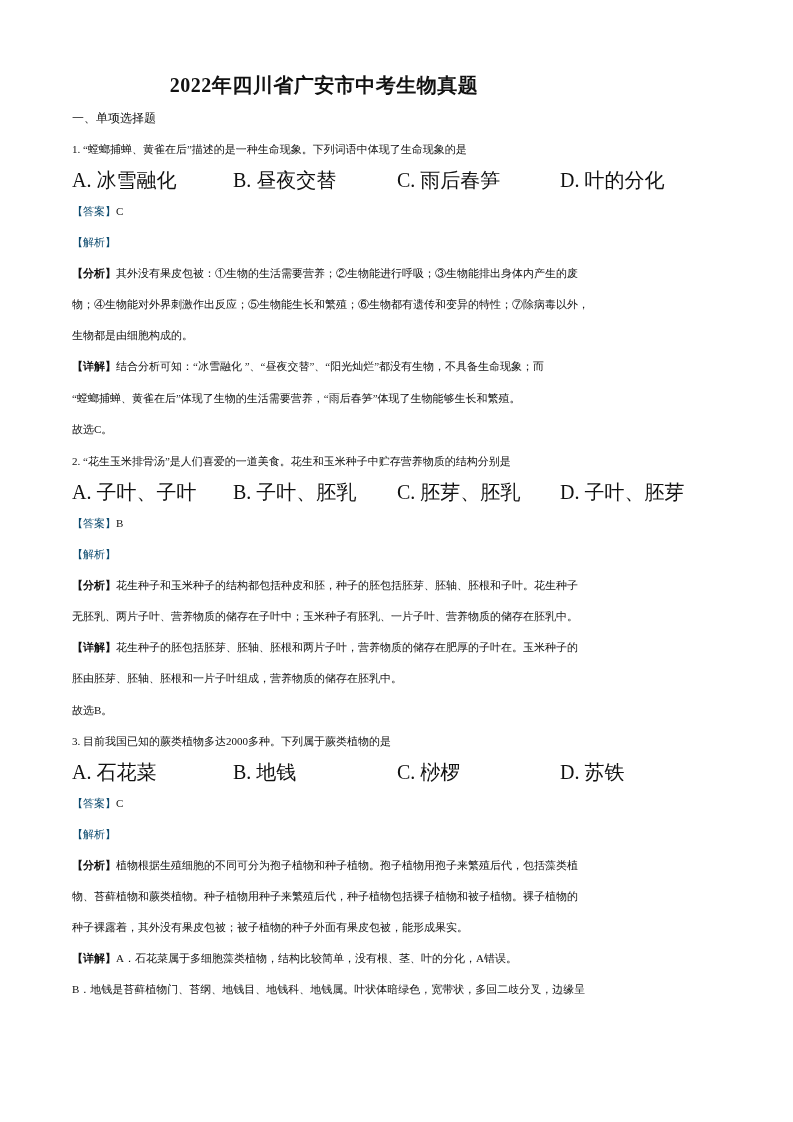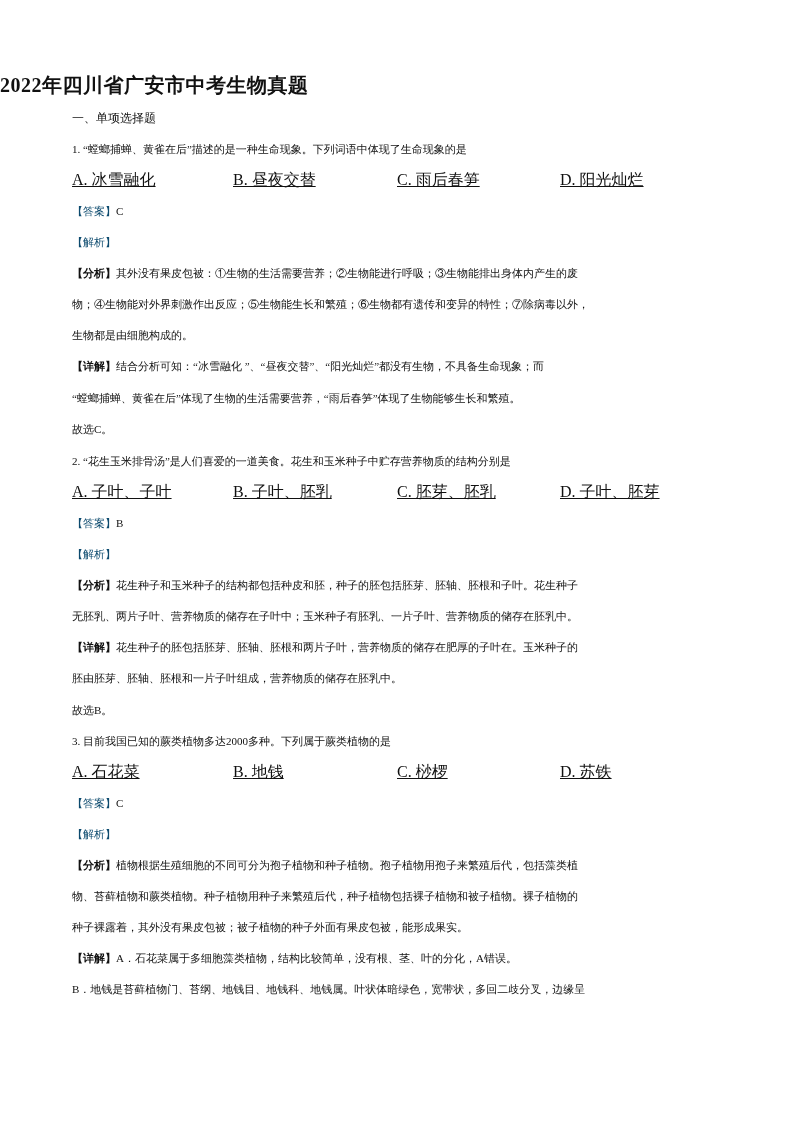--- a/index.html
+++ b/index.html
@@ -1,40 +1,40 @@
 <!DOCTYPE html>
 <html><head>
 <meta charset="utf-8">
 <style>
   html, body { margin:0; padding:0; background:#ffffff; }
   body { width:793px; height:1122px; position:relative; overflow:hidden;
          font-family:"Liberation Serif","DejaVu Serif",serif; color:#111; }
   .page { position:absolute; left:0; top:0; width:793px; height:1122px; }
-  .title { position:absolute; left:0; width:648px; top:72px; text-align:left;
+  .title { position:absolute; left:0; width:648px; top:72px; text-align:center;
            font-size:20px; font-weight:bold; letter-spacing:0.5px; }
   .line { position:absolute; left:72px; width:652px; font-size:11px; line-height:20px; white-space:nowrap; }
   .section { font-weight:normal; font-size:12px; }
-  .opt { position:absolute; font-size:16px; line-height:20px; white-space:nowrap;text-decoration:underline; }
+  .opt { position:absolute; font-size:20px; line-height:20px; white-space:nowrap; }
   .blue { color:#0c4a6e; }
   .bold { font-weight:bold; }
 </style>
 </head>
 <body>
 
 <div class="page">
 
   <div class="title">2022年四川省广安市中考生物真题</div>
 
   <div class="line section" style="top:108px">一、单项选择题</div>
 
   <div class="line" style="top:139px">1. “螳螂捕蝉、黄雀在后”描述的是一种生命现象。下列词语中体现了生命现象的是</div>
   <div class="opt" style="left:72px;top:170px">A.  冰雪融化</div>
   <div class="opt" style="left:233px;top:170px">B.  昼夜交替</div>
   <div class="opt" style="left:397px;top:170px">C.  雨后春笋</div>
-  <div class="opt" style="left:560px;top:170px">D.  阳光灿烂</div>
+  <div class="opt" style="left:560px;top:170px">D.  叶的分化</div>
 
   <div class="line" style="top:201px">
     <span class="blue">【答案】</span><span>C</span>
   </div>
   <div class="line blue" style="top:232px">【解析】</div>
   <div class="line" style="top:263px">
     <span class="bold">【分析】</span><span>其外没有果皮包被：①生物的生活需要营养；②生物能进行呼吸；③生物能排出身体内产生的废</span>
   </div>
   <div class="line" style="top:294px">物；④生物能对外界刺激作出反应；⑤生物能生长和繁殖；⑥生物都有遗传和变异的特性；⑦除病毒以外，</div>
   <div class="line" style="top:325px">生物都是由细胞构成的。</div>

